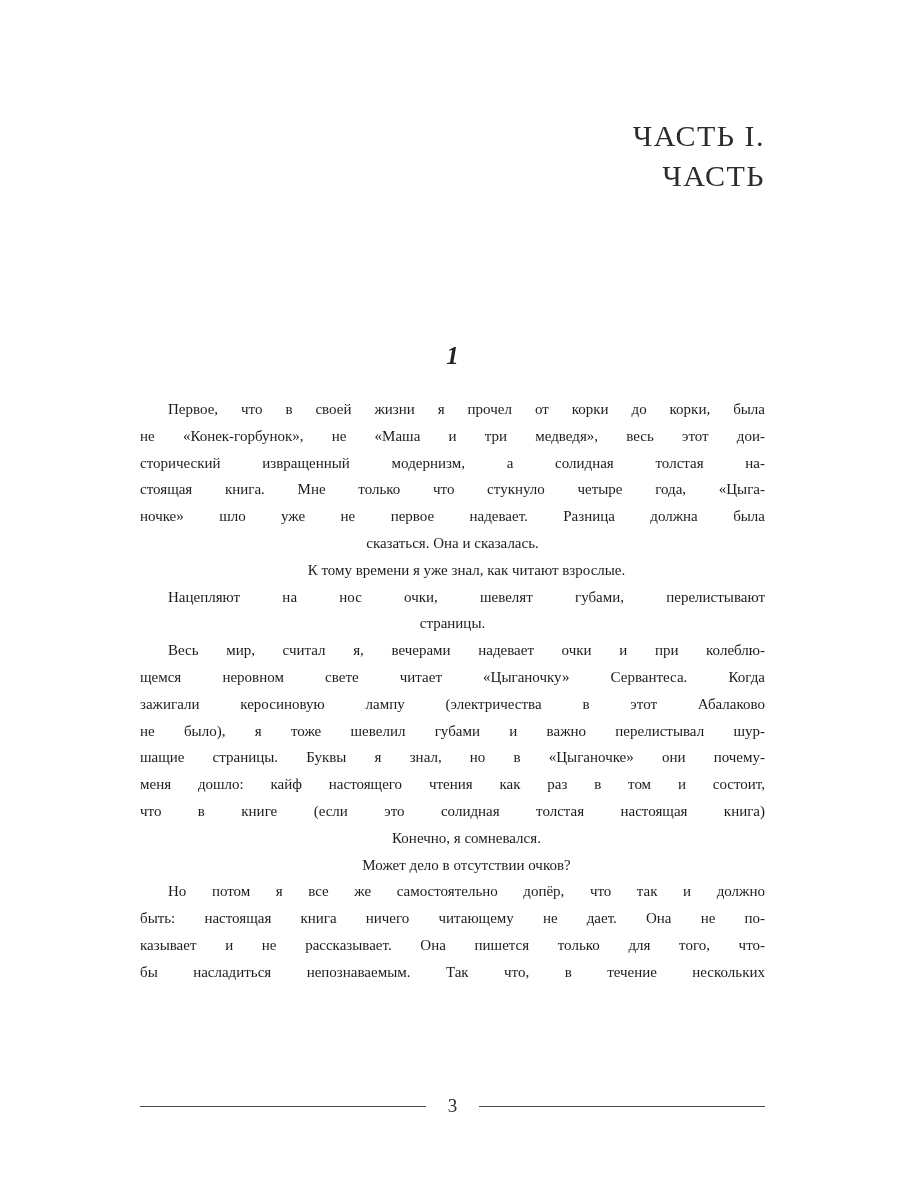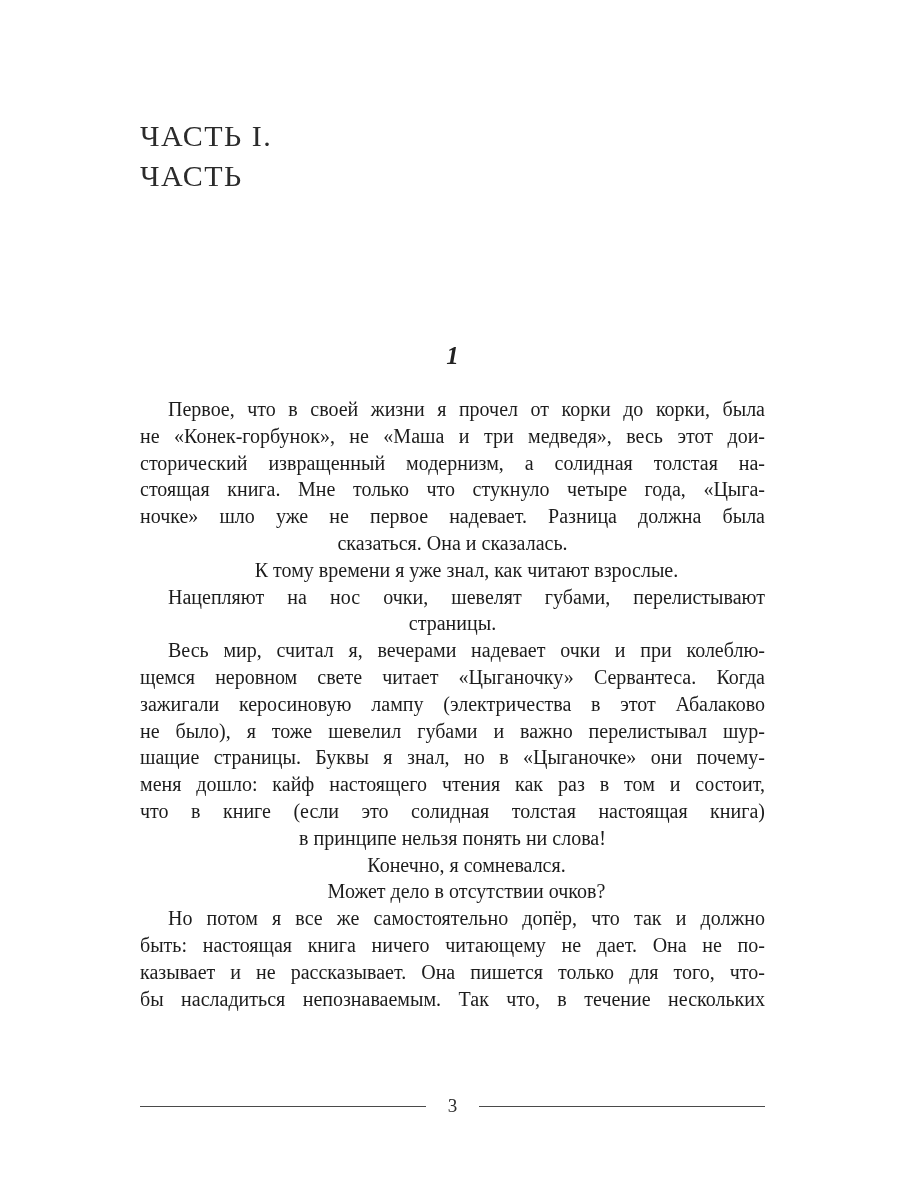--- a/index.html
+++ b/index.html
@@ -14,21 +14,21 @@
     background: #ffffff;
     font-family: "Liberation Serif", "DejaVu Serif", serif;
     color: #1f1f1f;
     overflow: hidden;
   }
   .part-title {
     position: absolute;
     top: 116px;
     left: 140px;
     width: 625px;
-    text-align: left;
+    text-align: right;
     font-size: 30px;
     line-height: 40px;
     letter-spacing: 1.5px;
     color: #2b2b2b;
   }
   .section-number {
     position: absolute;
     top: 342px;
     left: 140px;
     width: 625px;
@@ -36,21 +36,21 @@
     font-style: italic;
     font-weight: bold;
     font-size: 25px;
     color: #222222;
   }
   .body-text {
     position: absolute;
     top: 396px;
     left: 140px;
     width: 625px;
-    font-size: 20px;
+    font-size: 15px;
     line-height: 26.8px;
     color: #1c1c1c;
   }
   .line {
     text-align: center;
     white-space: normal;
   }
   .line.just {
     text-align: justify;
     text-align-last: justify;
@@ -100,21 +100,20 @@
       <div class="line indent">К тому времени я уже знал, как читают взрослые.</div>
       <div class="line indent just">Нацепляют на нос очки, шевелят губами, перелистывают</div>
       <div class="line">страницы.</div>
       <div class="line indent just">Весь мир, считал я, вечерами надевает очки и при колеблю-</div>
       <div class="line just">щемся неровном свете читает «Цыганочку» Сервантеса. Когда</div>
       <div class="line just">зажигали керосиновую лампу (электричества в этот Абалаково</div>
       <div class="line just">не было), я тоже шевелил губами и важно перелистывал шур-</div>
       <div class="line just">шащие страницы. Буквы я знал, но в «Цыганочке» они почему-</div>
       <div class="line just">меня дошло: кайф настоящего чтения как раз в том и состоит,</div>
       <div class="line just">что в книге (если это солидная толстая настоящая книга)</div>
-      <div class="line">в принципе нельзя понять ни слова!</div>
       <div class="line indent">Конечно, я сомневался.</div>
       <div class="line indent">Может дело в отсутствии очков?</div>
       <div class="line indent just">Но потом я все же самостоятельно допёр, что так и должно</div>
       <div class="line just">быть: настоящая книга ничего читающему не дает. Она не по-</div>
       <div class="line just">казывает и не рассказывает. Она пишется только для того, что-</div>
       <div class="line just">бы насладиться непознаваемым. Так что, в течение нескольких</div>
     </div>
 
   <div class="footer">
     <div class="rule"></div>

